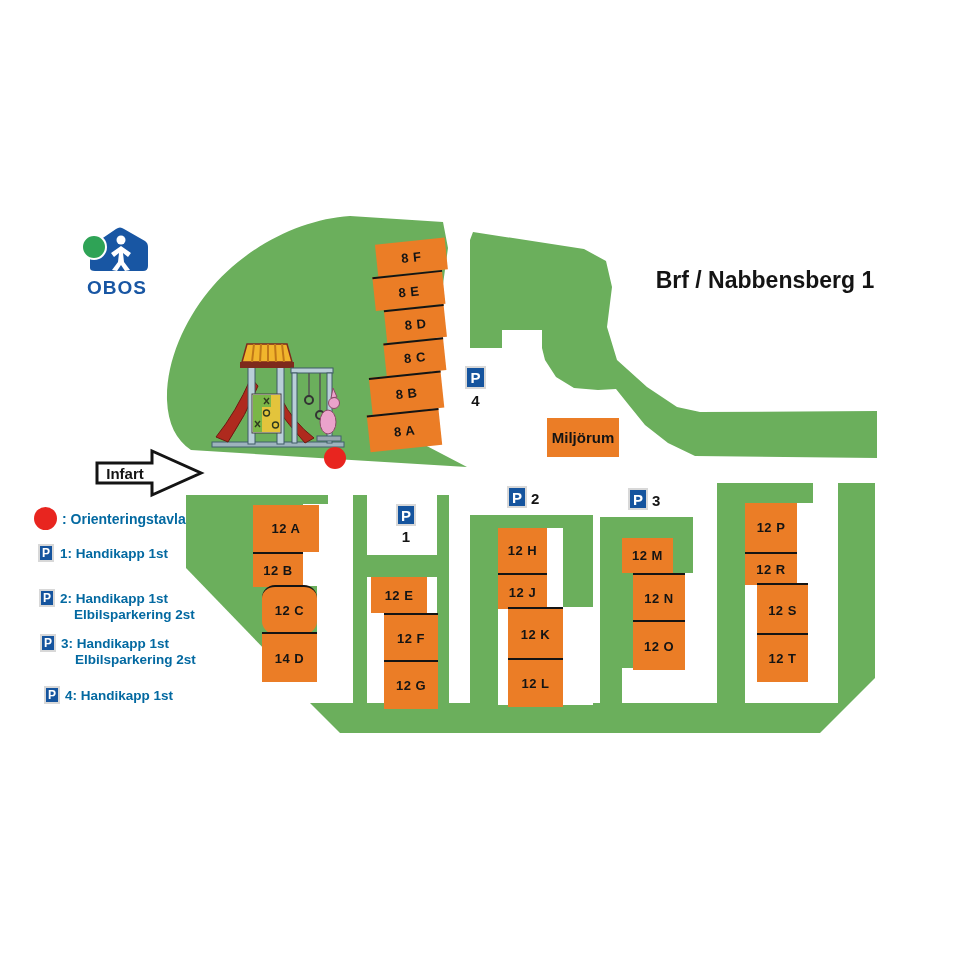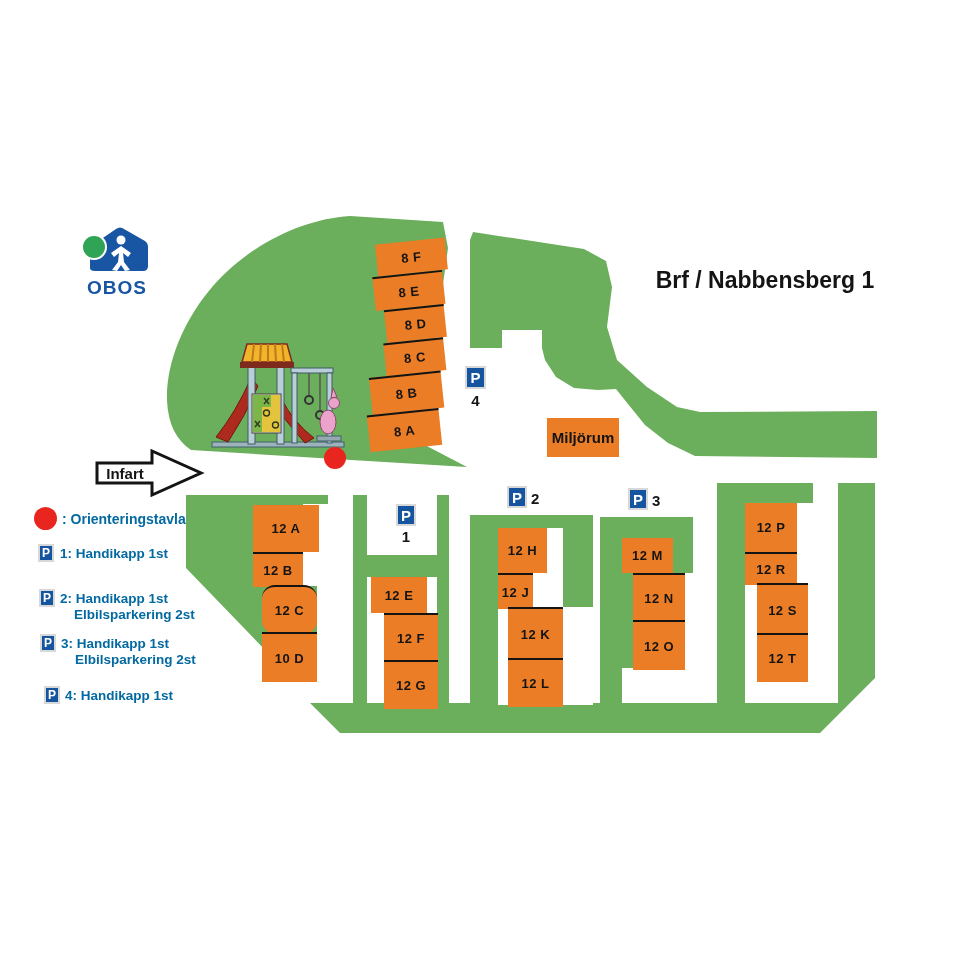--- a/index.html
+++ b/index.html
@@ -128,37 +128,37 @@
   <div class="bldg" style="left:253px;top:505px;width:66px;height:47px;">
       <span>12 A</span>
     </div>
   <div class="bldg sep" style="left:253px;top:552px;width:50px;height:33px;">
       <span>12 B</span>
     </div>
   <div class="bldg sep" style="left:262px;top:585px;width:55px;height:47px;border-radius:13px;">
       <span>12 C</span>
     </div>
   <div class="bldg sep" style="left:262px;top:632px;width:55px;height:48px;">
-      <span>10 D</span>
+      <span>14 D</span>
     </div>
 
   <div class="bldg" style="left:371px;top:577px;width:56px;height:36px;">
       <span>12 E</span>
     </div>
   <div class="bldg sep" style="left:384px;top:613px;width:54px;height:47px;">
       <span>12 F</span>
     </div>
   <div class="bldg sep" style="left:384px;top:660px;width:54px;height:47px;">
       <span>12 G</span>
     </div>
 
   <div class="bldg" style="left:498px;top:528px;width:49px;height:45px;text-align:center;">
       <span>12 H</span>
     </div>
-  <div class="bldg sep" style="left:498px;top:573px;width:35px;height:34px;">
+  <div class="bldg sep" style="left:498px;top:573px;width:49px;height:34px;">
       <span>12 J</span>
     </div>
   <div class="bldg sep" style="left:508px;top:607px;width:55px;height:51px;">
       <span>12 K</span>
     </div>
   <div class="bldg sep" style="left:508px;top:658px;width:55px;height:47px;">
       <span>12 L</span>
     </div>
 
   <div class="bldg" style="left:622px;top:538px;width:51px;height:35px;">

